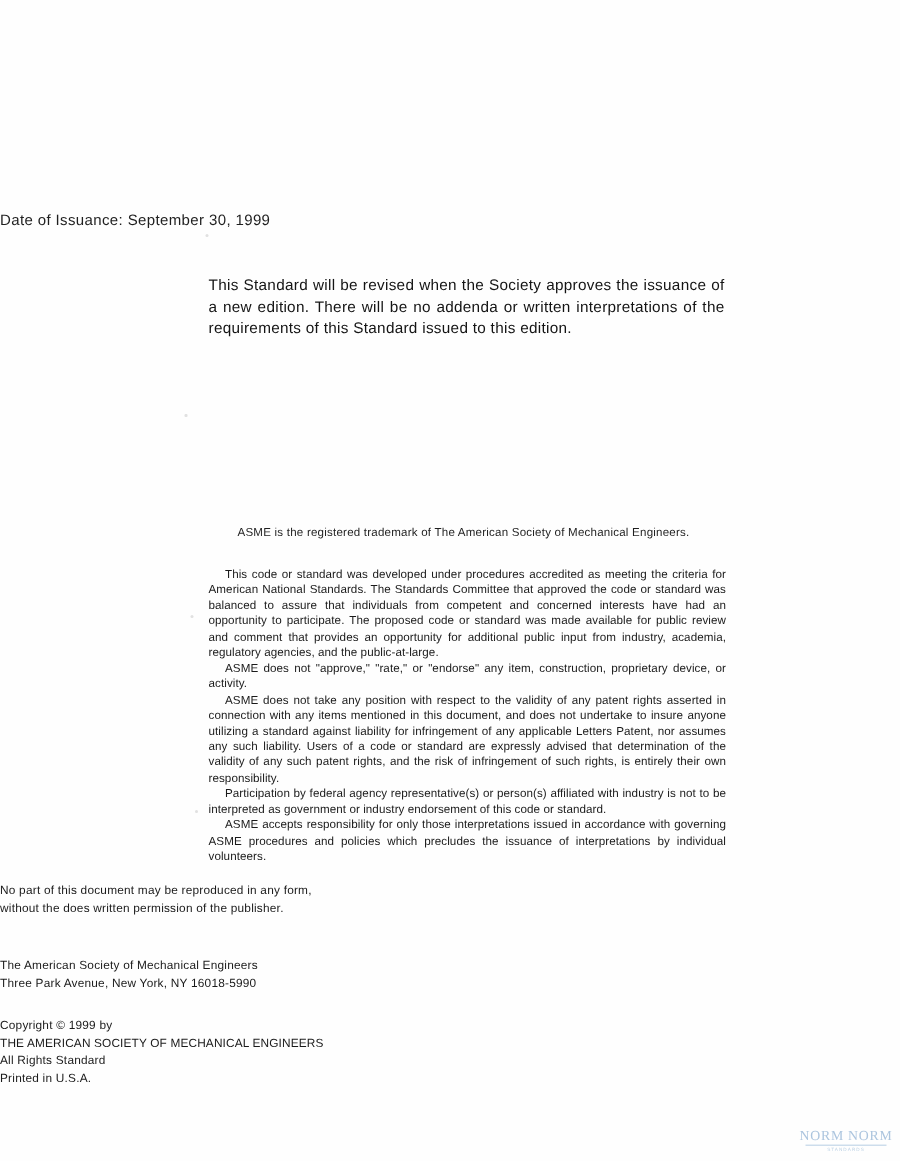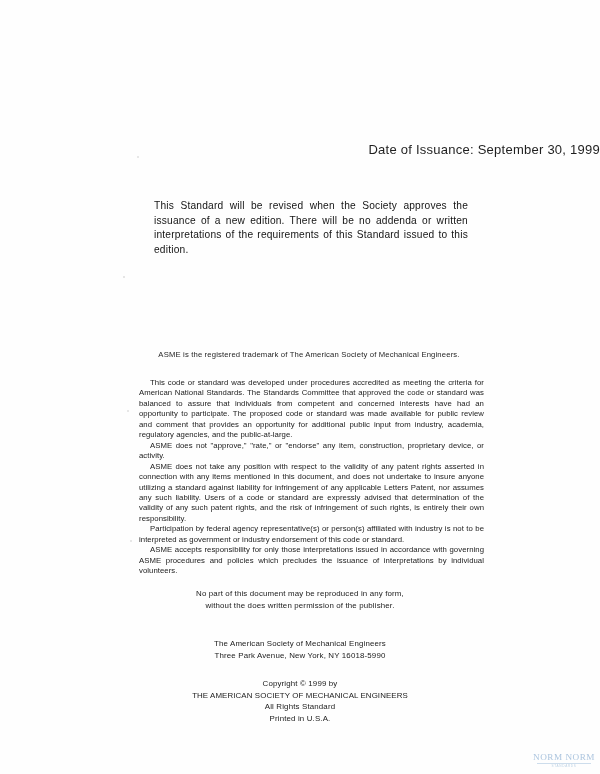--- a/index.html
+++ b/index.html
@@ -23,38 +23,38 @@
     background: #fefefe;
   }
 
   
   .blk { position: absolute; }
 
   .date-line {
     left: 0;
     right: 0;
     top: 142px;
-    text-align: right;
-    font-size: 13px;
+    text-align: left;
+    font-size: 10px;
     letter-spacing: 0.25px;
     color: #1f1f1f;
   }
 
   .notice {
     left: 139px;
     width: 344px;
     top: 184px;
     font-size: 10.2px;
     line-height: 14.6px;
     text-align: justify;
     text-justify: inter-word;
     letter-spacing: 0.2px;
     color: #141414;
   }
-  .notice p { margin: 15px; }
+  .notice p { margin: 0; }
 
   .trademark {
     left: 0;
     right: 0;
     top: 350px;
     text-align: center;
     font-size: 7.7px;
     letter-spacing: 0.15px;
     color: #1f1f1f;
     margin-left: 18px;
@@ -72,21 +72,21 @@
     color: #1a1a1a;
   }
   .legal p {
     margin: 0;
     text-indent: 11px;
   }
 
   .centered-block {
     left: 0;
     right: 0;
-    text-align: center;
+    text-align: left;
     font-size: 7.9px;
     line-height: 11.6px;
     letter-spacing: 0.15px;
     color: #1a1a1a;
   }
   .centered-block div { white-space: nowrap; }
 
   .reproduce { top: 588px; }
   .publisher { top: 638px; }
   .copyright { top: 678px; }

